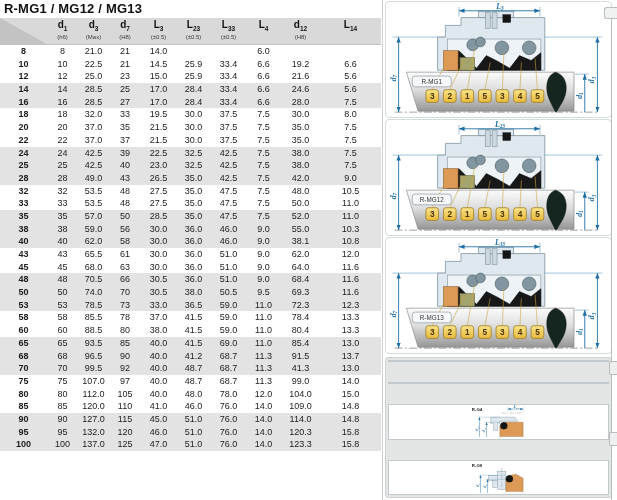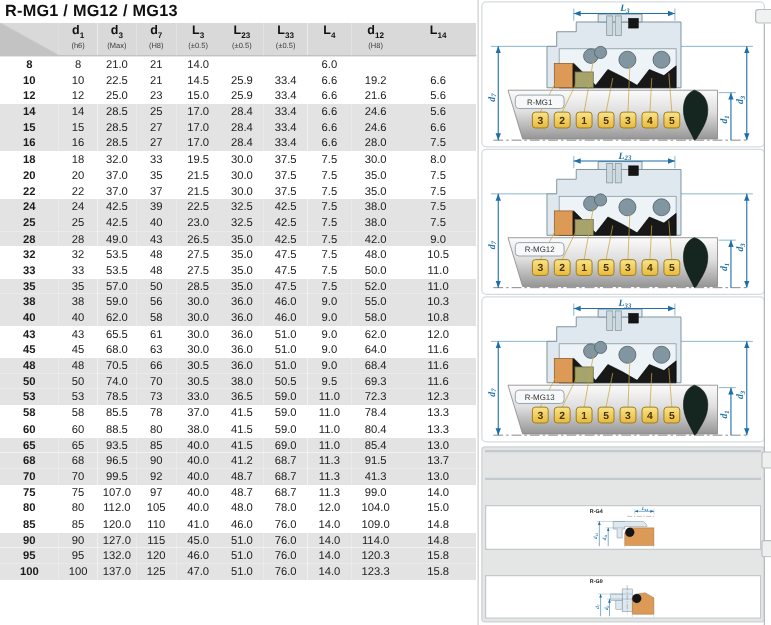--- a/index.html
+++ b/index.html
@@ -180,32 +180,20 @@
             <td>28.5</td>
             <td>25</td>
             <td>17.0</td>
             <td>28.4</td>
             <td>33.4</td>
             <td>6.6</td>
             <td>24.6</td>
             <td>5.6</td>
           </tr>
           <tr class="alt">
-            <th>15</th>
-            <td>15</td>
-            <td>28.5</td>
-            <td>27</td>
-            <td>17.0</td>
-            <td>28.4</td>
-            <td>33.4</td>
-            <td>6.6</td>
-            <td>24.6</td>
-            <td>6.6</td>
-          </tr>
-          <tr class="alt">
             <th>16</th>
             <td>16</td>
             <td>28.5</td>
             <td>27</td>
             <td>17.0</td>
             <td>28.4</td>
             <td>33.4</td>
             <td>6.6</td>
             <td>28.0</td>
             <td>7.5</td>
@@ -332,21 +320,21 @@
           </tr>
           <tr class="alt">
             <th>40</th>
             <td>40</td>
             <td>62.0</td>
             <td>58</td>
             <td>30.0</td>
             <td>36.0</td>
             <td>46.0</td>
             <td>9.0</td>
-            <td>58.0</td>
+            <td>38.1</td>
             <td>10.8</td>
           </tr>
           <tr>
             <th>43</th>
             <td>43</td>
             <td>65.5</td>
             <td>61</td>
             <td>30.0</td>
             <td>36.0</td>
             <td>51.0</td>

